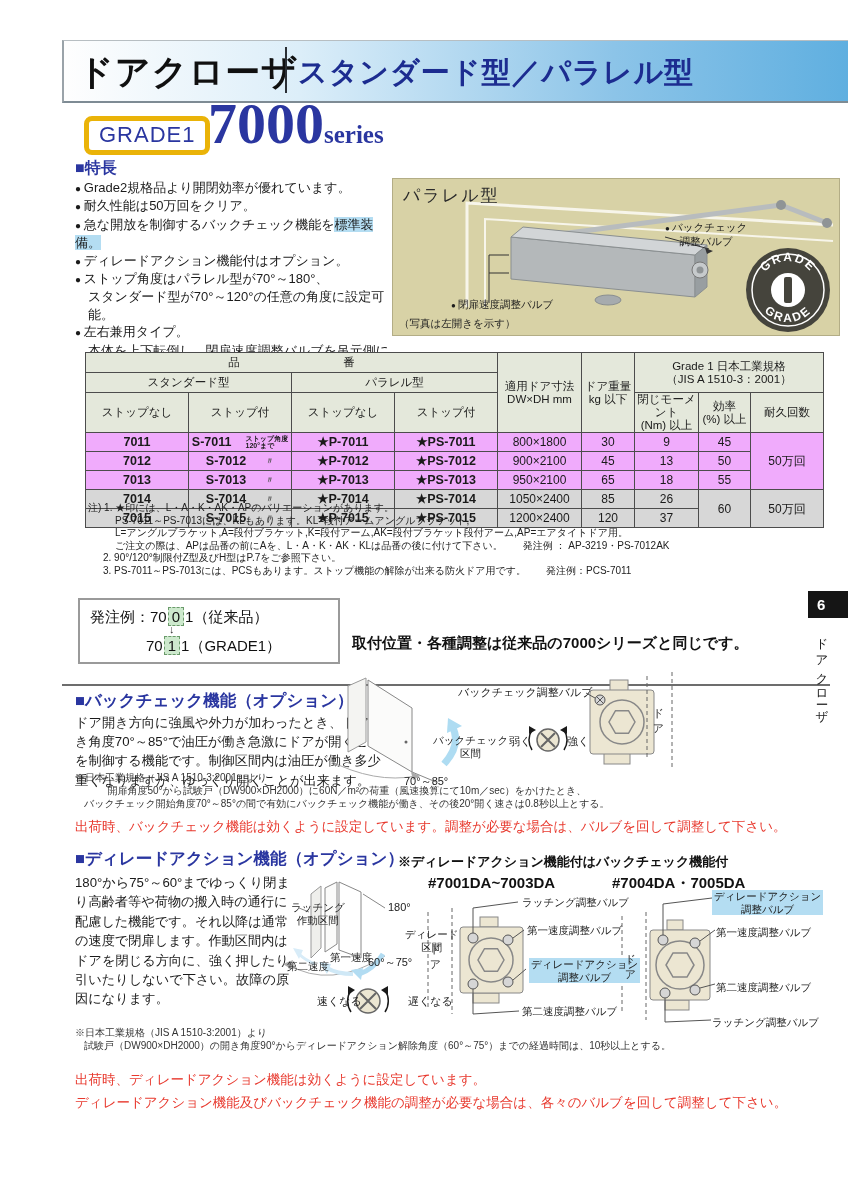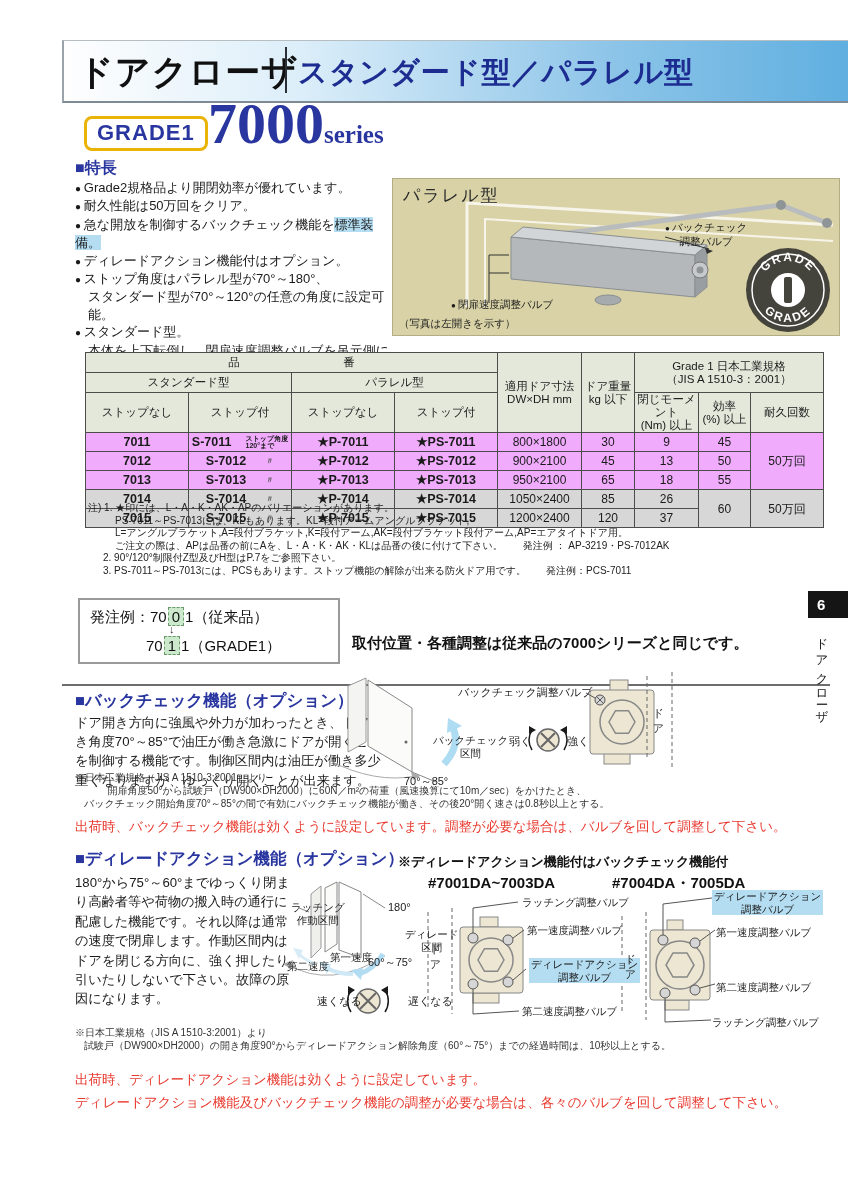--- a/index.html
+++ b/index.html
@@ -9,22 +9,22 @@
   .prel{white-space:pre-line;text-align:center;}
   .vert{writing-mode:vertical-rl;}
   
   .band{left:62px;top:40px;width:786px;height:60px;
         background:linear-gradient(90deg,#fefefe 0%,#dceef9 30%,#8cc4e8 70%,#5fafe0 100%);
         border-left:2px solid #9aa3a9;border-top:1px solid #b7bec2;border-bottom:2px solid #7e8b94;}
   .band-title{left:14px;top:8px;font-size:35px;font-weight:bold;color:#101010;letter-spacing:1px;}
   .band-div{left:221px;top:6px;width:2px;height:46px;background:#2a2f35;}
   .band-sub{left:234px;top:12px;font-size:29px;font-weight:bold;color:#1c2c90;letter-spacing:1px;}
   
-  .gradebox{left:84px;top:116px;border:3px solid #eab308;border-radius:8px;color:#2a36a0;
-            font-size:22px;font-weight:bold;padding:1px 10px 2px;letter-spacing:1px;}
+  .gradebox{left:84px;top:116px;border:5px solid #eab308;border-radius:8px;color:#2a36a0;
+            font-size:22px;font-weight:normal;padding:1px 10px 2px;letter-spacing:1px;}
   .series{left:208px;top:94px;display:flex;align-items:baseline;color:#2a36a0;
           font-family:"Liberation Serif",serif;font-weight:bold;}
   .series .num{font-size:58px;line-height:60px;}
   .series .suf{font-size:25px;}
   
   .sec-head{font-size:16px;font-weight:bold;color:#2a36a0;}
   .feat{left:75px;top:179px;width:320px;font-size:13px;line-height:17.4px;}
   .feat .b::before{content:"● ";font-size:10px;}
   .feat .c{padding-left:13px;}
   .hl-blue{background:#b4ddf2;}
@@ -91,21 +91,21 @@
   </div>
 
   <div class="abs sec-head" style="left:75px;top:158px;">■特長</div>
   <div class="abs feat">
     <div class="b">Grade2規格品より開閉効率が優れています。</div>
     <div class="b">耐久性能は50万回をクリア。</div>
     <div class="b"><span>急な開放を制御するバックチェック機能を</span><span class="hl-blue">標準装備。</span></div>
     <div class="b">ディレードアクション機能付はオプション。</div>
     <div class="b">ストップ角度はパラレル型が70°～180°、</div>
     <div class="c">スタンダード型が70°～120°の任意の角度に設定可能。</div>
-    <div class="b">スタンダード型。</div>
+    <div class="b">左右兼用タイプ。</div>
     <div class="c">本体を上下転倒し、閉扉速度調整バルブを吊元側に</div>
     <div class="c">向けて使用して下さい。</div>
   </div>
 
   <div class="abs photo">
     <svg width="444" height="154" viewBox="0 0 444 154">
       <path d="M74 128 L74 24 L440 46" stroke="#f7f5ea" stroke-width="3" fill="none"></path>
       <path d="M92 128 L92 40 L440 62" stroke="#f7f5ea" stroke-width="2" fill="none"></path>
       <g stroke="#b8bcbe" stroke-width="5" stroke-linecap="round">
         <path d="M160 56 L388 26"></path>

